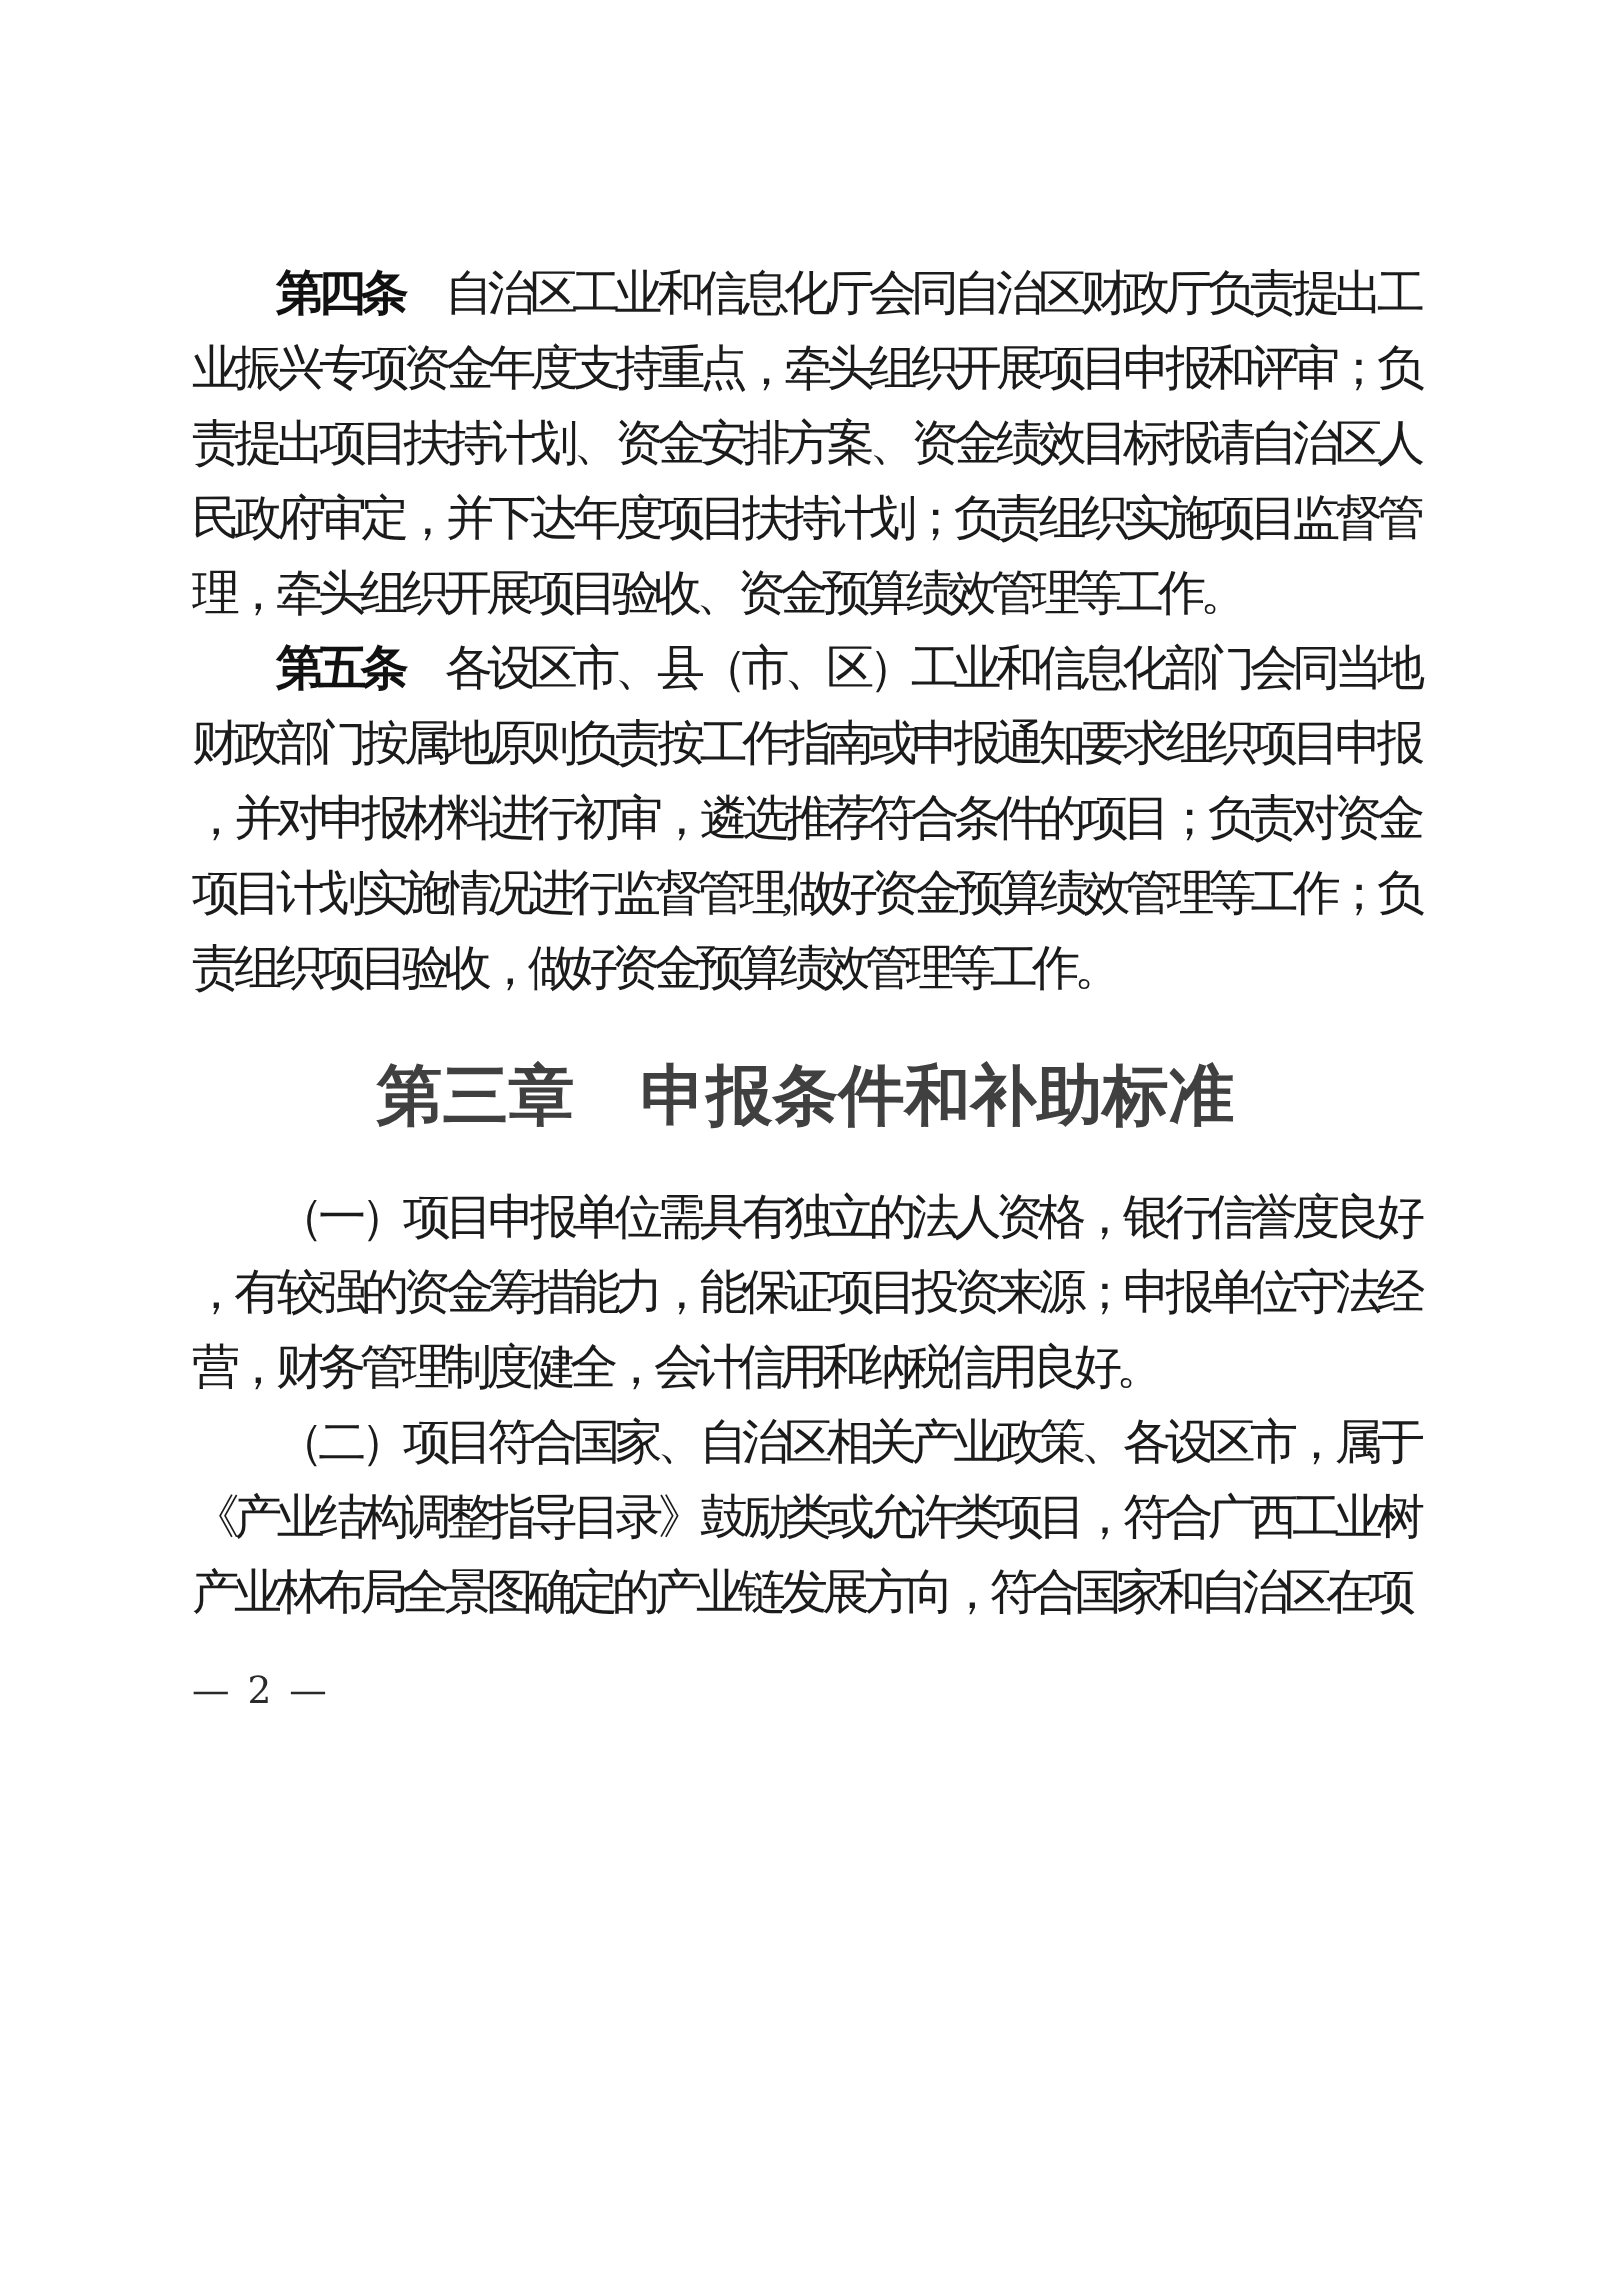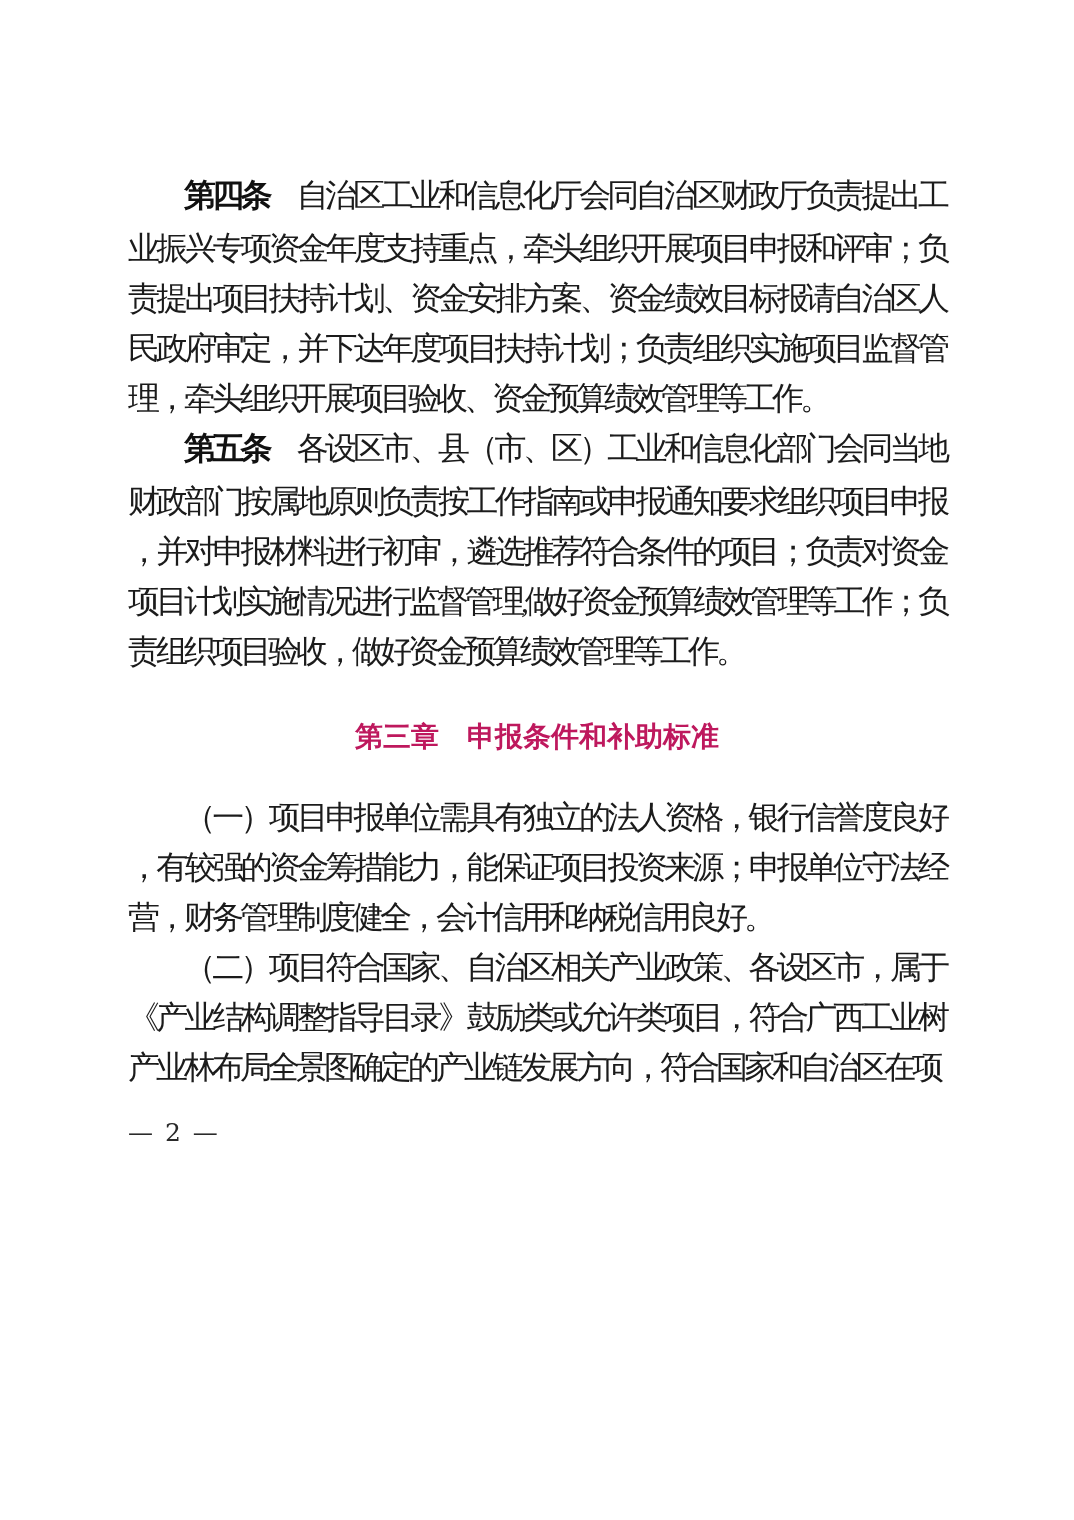--- a/index.html
+++ b/index.html
@@ -21,35 +21,35 @@
     font-family: "Liberation Serif", serif;
     font-size: 32px;
     line-height: 50px;
     letter-spacing: -4px;
     text-align: justify;
     text-indent: 56px;
     line-break: anywhere;
     color: #1b1b1b;
   }
   .art-label {
-    font-family: Liberation Mono, monospace;
+    font-family: Liberation Sans, sans-serif;
     font-weight: bold;
     margin-right: 28px;
     color: #111111;
   }
   .chapter {
     margin: 36px 0 30px 0;
     text-align: center;
     text-indent: 0;
     font-family: "Liberation Sans", sans-serif;
     font-weight: bold;
-    font-size: 28px;
+    font-size: 44px;
     line-height: 50px;
     letter-spacing: 0;
-    color: #be185d;
+    color: #404040;
   }
   .footer {
     margin-top: 26px;
     font-family: "DejaVu Serif", serif;
     font-size: 25px;
     line-height: 30px;
     letter-spacing: 2px;
     color: #2a2a2a;
   }
 </style>

